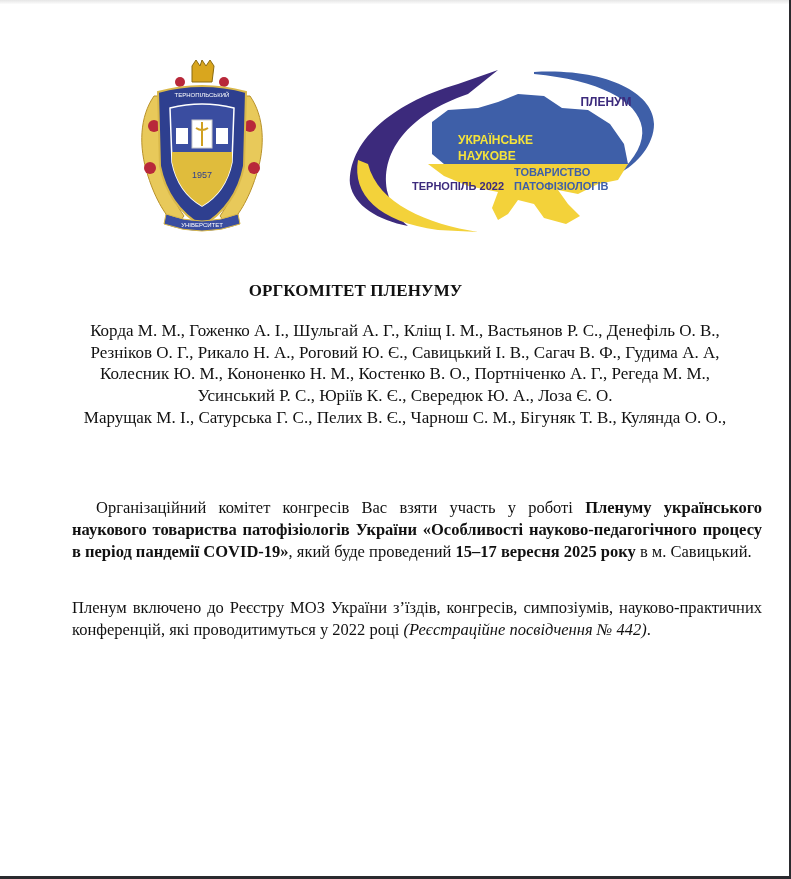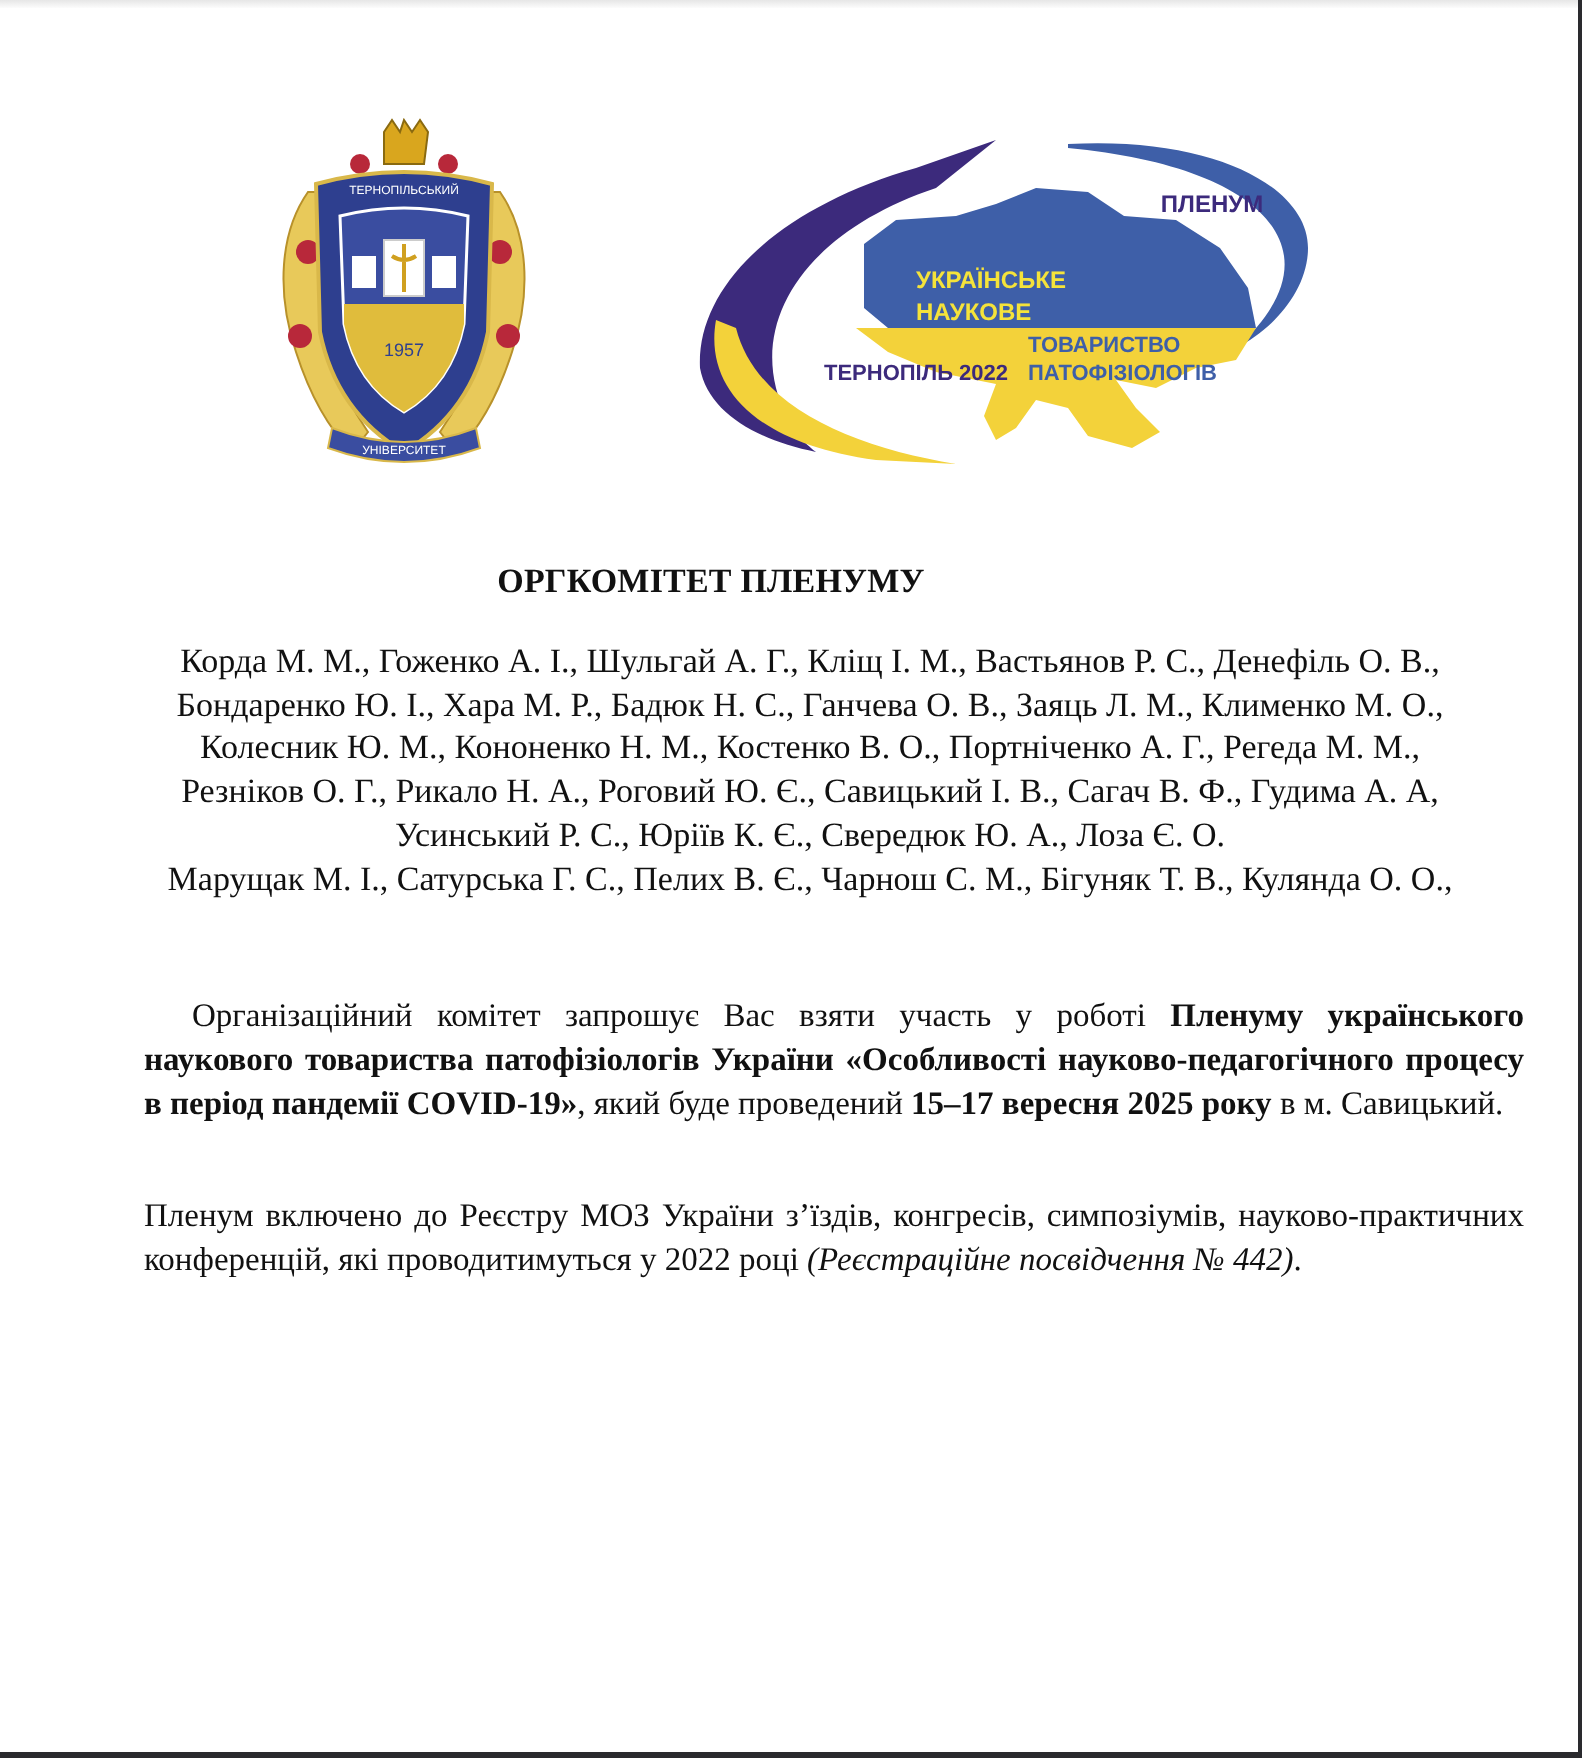--- a/index.html
+++ b/index.html
@@ -85,22 +85,21 @@
   <text x="110" y="96" font-size="12" font-weight="bold" fill="#f5e33a" font-family="Liberation Sans, sans-serif">НАУКОВЕ</text>
   <text x="166" y="112" font-size="11" font-weight="bold" fill="#3e5fa8" font-family="Liberation Sans, sans-serif">ТОВАРИСТВО</text>
   <text x="166" y="126" font-size="11" font-weight="bold" fill="#3e5fa8" font-family="Liberation Sans, sans-serif">ПАТОФІЗІОЛОГІВ</text>
   <text x="64" y="126" font-size="11" font-weight="bold" fill="#3c2a7c" font-family="Liberation Sans, sans-serif">ТЕРНОПІЛЬ 2022</text>
 </svg>
 
 <div class="title">ОРГКОМІТЕТ ПЛЕНУМУ</div>
 
 <div class="committee">
   <span>Корда М. М., Гоженко А. І., Шульгай А. Г., Кліщ І. М., Вастьянов Р. С., Денефіль О. В.,</span>
-  <span>Бондаренко Ю. І., Хара М. Р., Бадюк Н. С., Ганчева О. В., Заяць Л. М., Клименко М. О.,</span>
+  <span>Резніков О. Г., Рикало Н. А., Роговий Ю. Є., Савицький І. В., Сагач В. Ф., Гудима А. А,</span>
   <span>Колесник Ю. М., Кононенко Н. М., Костенко В. О., Портніченко А. Г., Регеда М. М.,</span>
-  <span>Резніков О. Г., Рикало Н. А., Роговий Ю. Є., Савицький І. В., Сагач В. Ф., Гудима А. А,</span>
   <span>Усинський Р. С., Юріїв К. Є., Свередюк Ю. А., Лоза Є. О.</span>
   <span>Марущак М. І., Сатурська Г. С., Пелих В. Є., Чарнош С. М., Бігуняк Т. В., Кулянда О. О.,</span>
 </div>
 
-<div class="para p1"><span>Організаційний комітет запрошує Вас взяти участь у роботі </span><b>Пленуму українського наукового товариства патофізіологів України «Особливості науково-педагогічного процесу в період пандемії COVID-19»</b><span>, який буде проведений </span><b>15–17 вересня 2025 року</b><span> в м. Савицький.</span></div>
+<div class="para p1"><span>Організаційний комітет конгресів Вас взяти участь у роботі </span><b>Пленуму українського наукового товариства патофізіологів України «Особливості науково-педагогічного процесу в період пандемії COVID-19»</b><span>, який буде проведений </span><b>15–17 вересня 2025 року</b><span> в м. Савицький.</span></div>
 
 <div class="para p2"><span>Пленум включено до Реєстру МОЗ України з’їздів, конгресів, симпозіумів, науково-практичних конференцій, які проводитимуться у 2022 році </span><i>(Реєстраційне посвідчення № 442)</i><span>.</span></div>
 
 </body></html>

